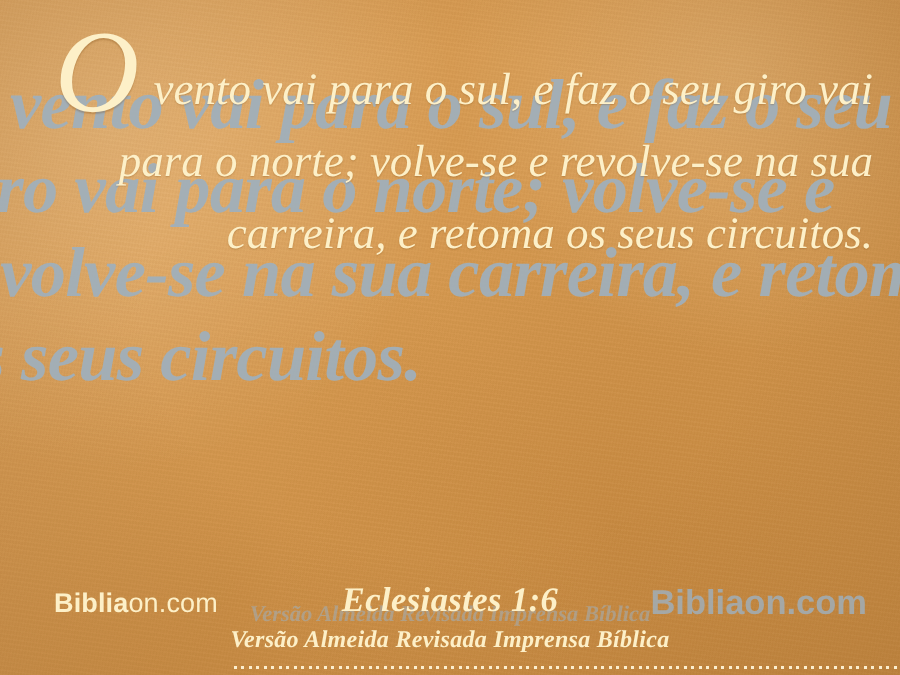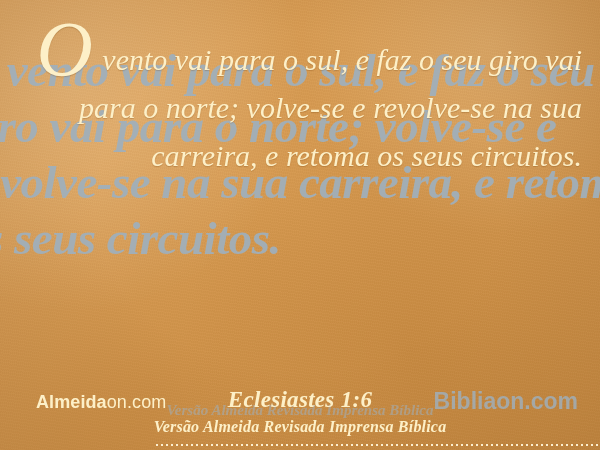--- a/index.html
+++ b/index.html
@@ -191,21 +191,21 @@
     <span class="dropcap">O</span><span> vento vai para o sul, e faz o seu giro vai para o norte; volve-se e revolve-se na sua carreira, e retoma os seus circuitos.</span>
   </div>
 
   <div id="footer">
 
     <div id="attribution-ghost">Versão Almeida Revisada Imprensa Bíblica</div>
 
     <div id="brand-watermark">Bibliaon.com</div>
 
     <div id="brand-logo">
-      <span class="brand-strong">Almeida</span><span class="brand-light">on.com</span>
+      <span class="brand-strong">Biblia</span><span class="brand-light">on.com</span>
     </div>
 
     <div id="attribution">
       <div id="reference">Eclesiastes 1:6</div>
       <div id="version-line">Versão Almeida Revisada Imprensa Bíblica</div>
     </div>
 
     <div id="dotted-rule"></div>
   </div>
 

